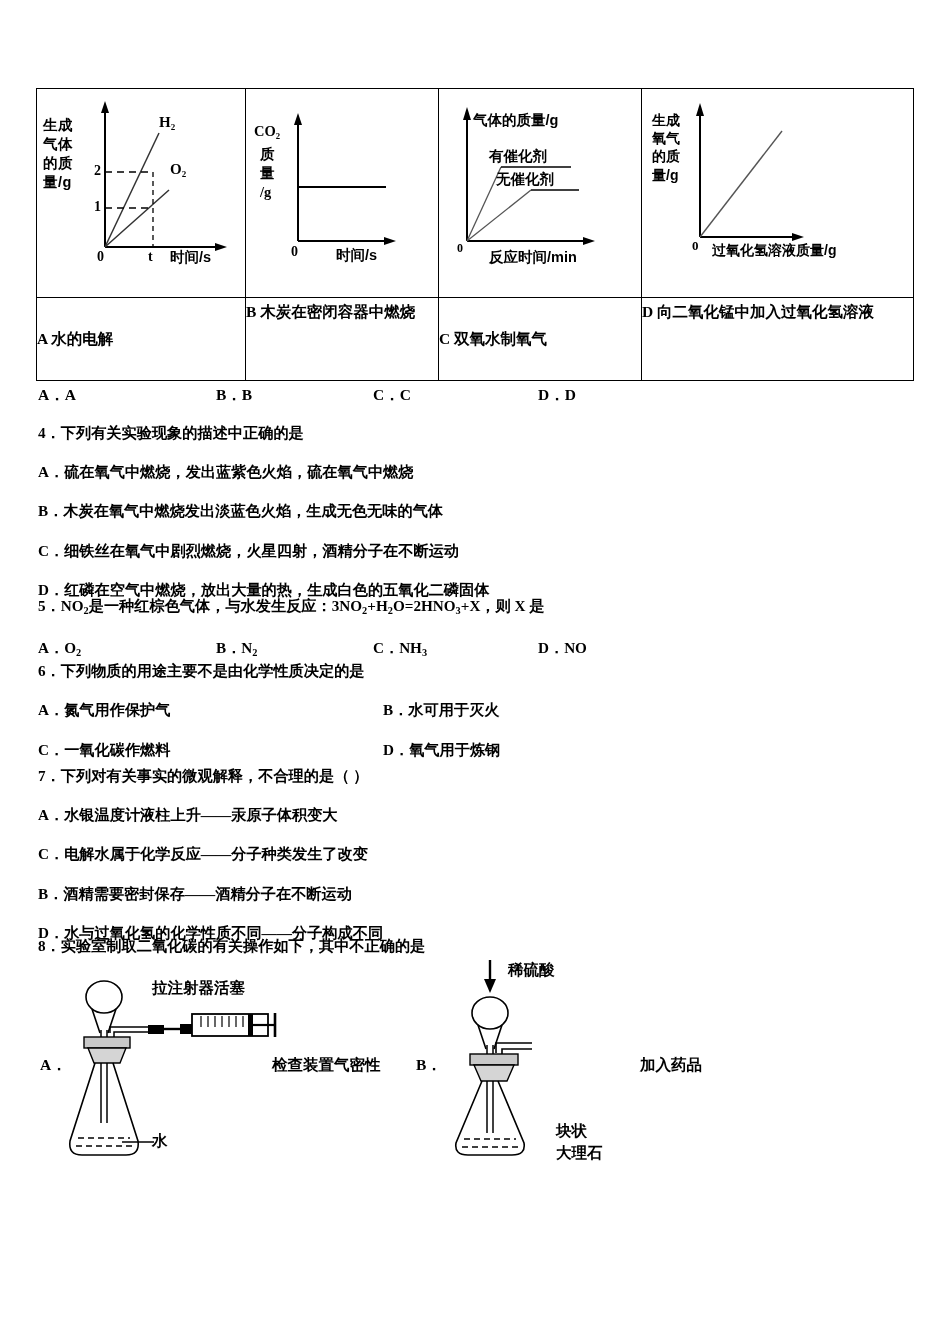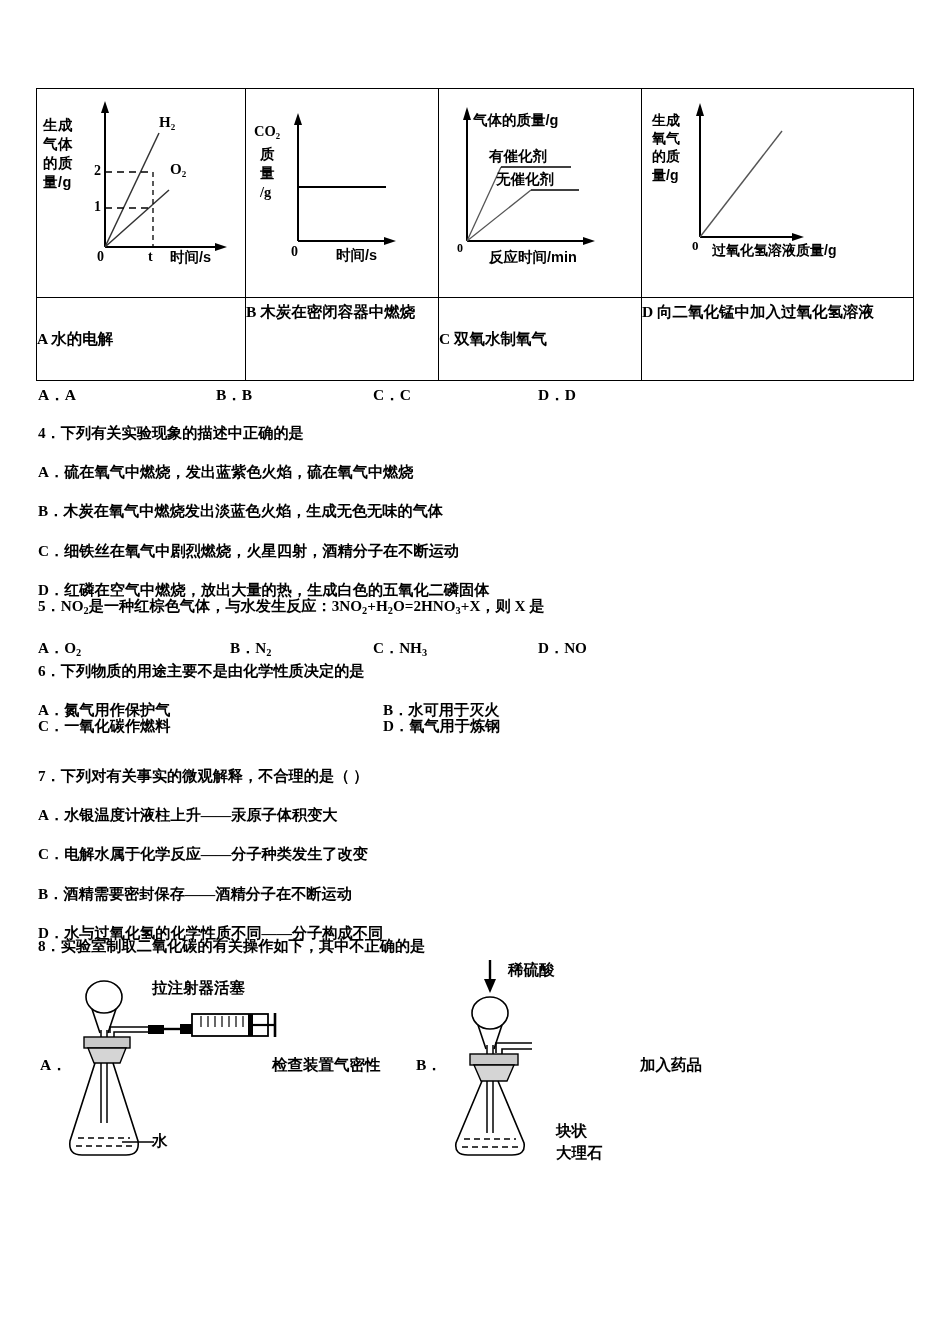--- a/index.html
+++ b/index.html
@@ -75,21 +75,21 @@
     line-height: 1;
     white-space: nowrap;
   }
   .q .stem { display: block; }
   .opt-line { display: block; white-space: nowrap; }
   .opt2col { position: relative; display: block; height: 16px; }
   .opt2col .c1 { position: absolute; left: 0; }
   .opt2col .c2 { position: absolute; left: 345px; }
   .opt4col { position: relative; display: block; height: 16px; }
   .opt4col .k0 { position: absolute; left: 0; }
-  .opt4col .k1 { position: absolute; left: 192px; }
+  .opt4col .k1 { position: absolute; left: 178px; }
   .opt4col .k2 { position: absolute; left: 335px; text-align: center; }
   .opt4col .k3 { position: absolute; left: 500px; }
 
   sub { font-size: 0.68em; vertical-align: -0.28em; }
 
   
   .fig-area { position: absolute; left: 0; top: 955px; width: 950px; height: 230px; }
   .fig-label {
     position: absolute;
     font-size: 15.5px;
@@ -244,21 +244,21 @@
       <span class="k3"><span>D．NO</span><sub></sub></span>
     </span>
   </div>
 
   <div class="q" style="top:663px">
     <span class="stem">6．下列物质的用途主要不是由化学性质决定的是</span>
     <span class="opt2col" style="margin-top:24px">
       <span class="c1">A．氮气用作保护气</span>
       <span class="c2">B．水可用于灭火</span>
     </span>
-    <span class="opt2col" style="">
+    <span class="opt2col" style="margin-top:24px">
       <span class="c1">C．一氧化碳作燃料</span>
       <span class="c2">D．氧气用于炼钢</span>
     </span>
   </div>
 
   <div class="q" style="top:768px">
     <span class="stem">7．下列对有关事实的微观解释，不合理的是（      ）</span>
     <span class="opt-line" style="margin-top:24px">A．水银温度计液柱上升——汞原子体积变大</span>
     <span class="opt-line" style="margin-top:24px">C．电解水属于化学反应——分子种类发生了改变</span>
     <span class="opt-line" style="margin-top:24px">B．酒精需要密封保存——酒精分子在不断运动</span>

